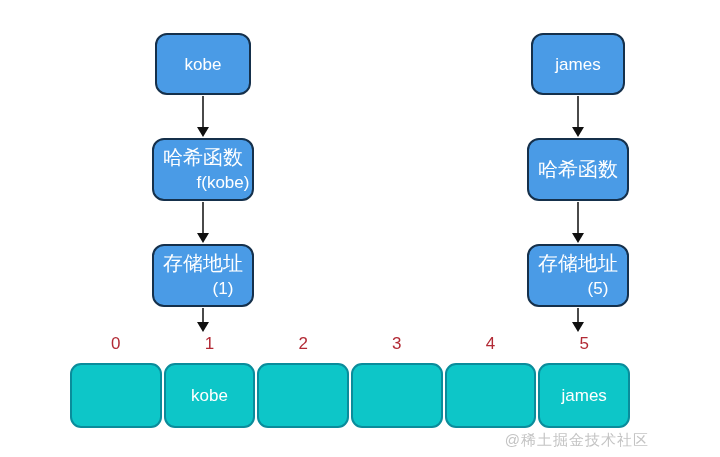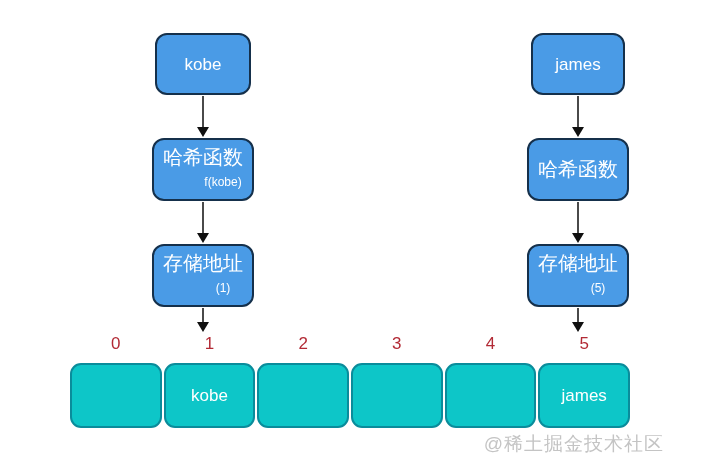--- a/index.html
+++ b/index.html
@@ -24,21 +24,21 @@
     color: #ffffff;
     display: flex;
     flex-direction: column;
     align-items: center;
     justify-content: center;
     text-align: center;
     box-sizing: border-box;
     line-height: 25px;
   }
   .box .t1 { font-size: 20px; }
-  .box .t2 { font-size: 12px; margin-left: 40px; }
+  .box .t2 { font-size: 17px; margin-left: 40px; }
   .key-box { font-size: 17px; }
   
   .arrow {
     position: absolute;
     width: 12px;
     display: flex;
     flex-direction: column;
     align-items: center;
   }
   .arrow .line {
@@ -86,24 +86,24 @@
     border-radius: 11px;
     box-sizing: border-box;
     display: flex;
     align-items: center;
     justify-content: center;
     color: #ffffff;
     font-size: 17px;
   }
   .watermark {
     position: absolute;
-    right: 8px;
+    right: 23px;
     top: 431px;
     color: #C4C4C4;
-    font-size: 19px;
+    font-size: 15px;
     letter-spacing: 1px;
   }
 </style>
 </head>
 <body>
 
 <div class="stage">
 
   <div class="box key-box" style="left:155px; top:33px; width:96px; height:62px;">
     <span>kobe</span>

